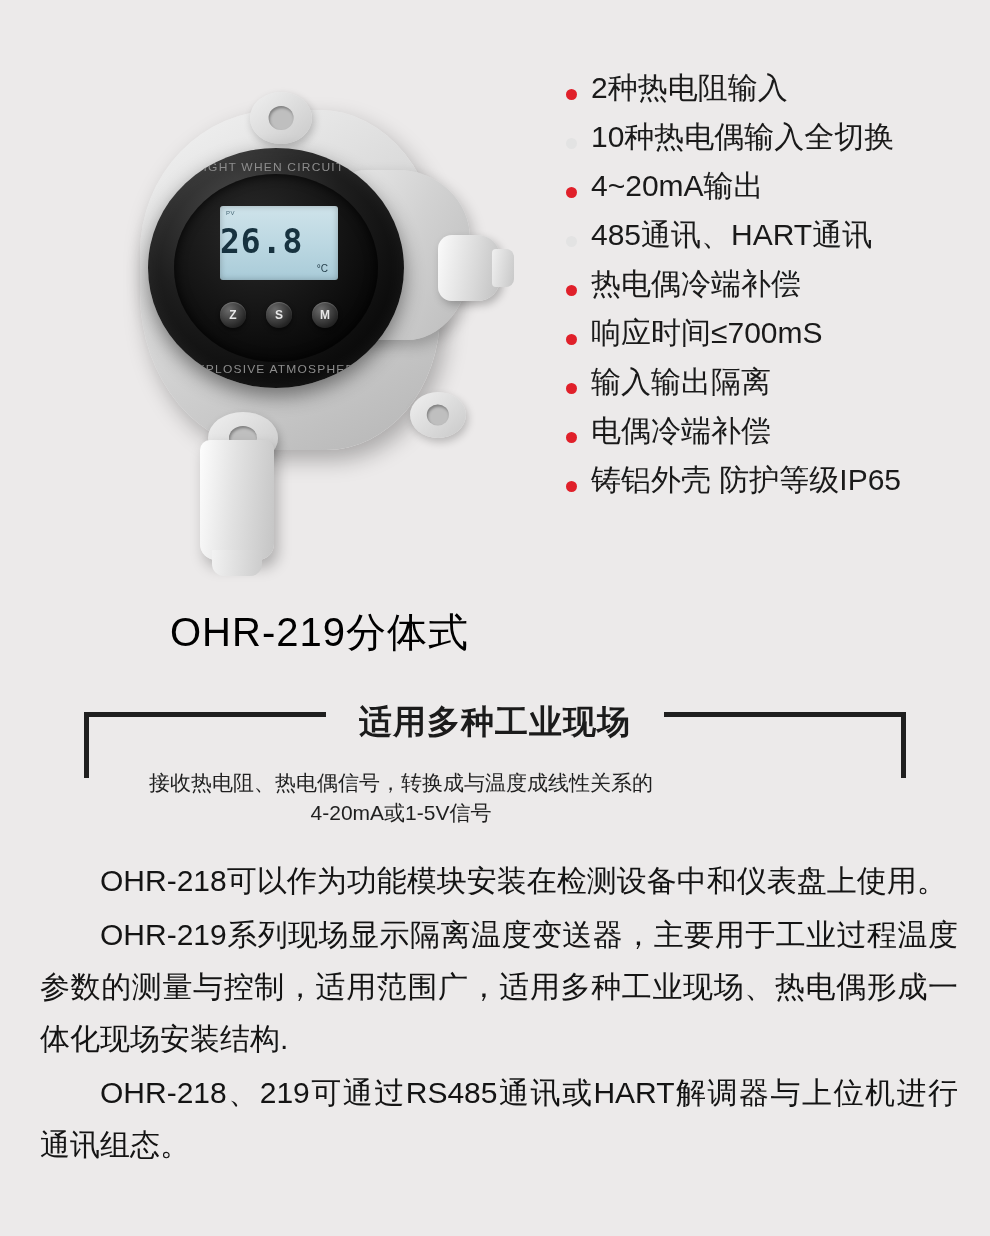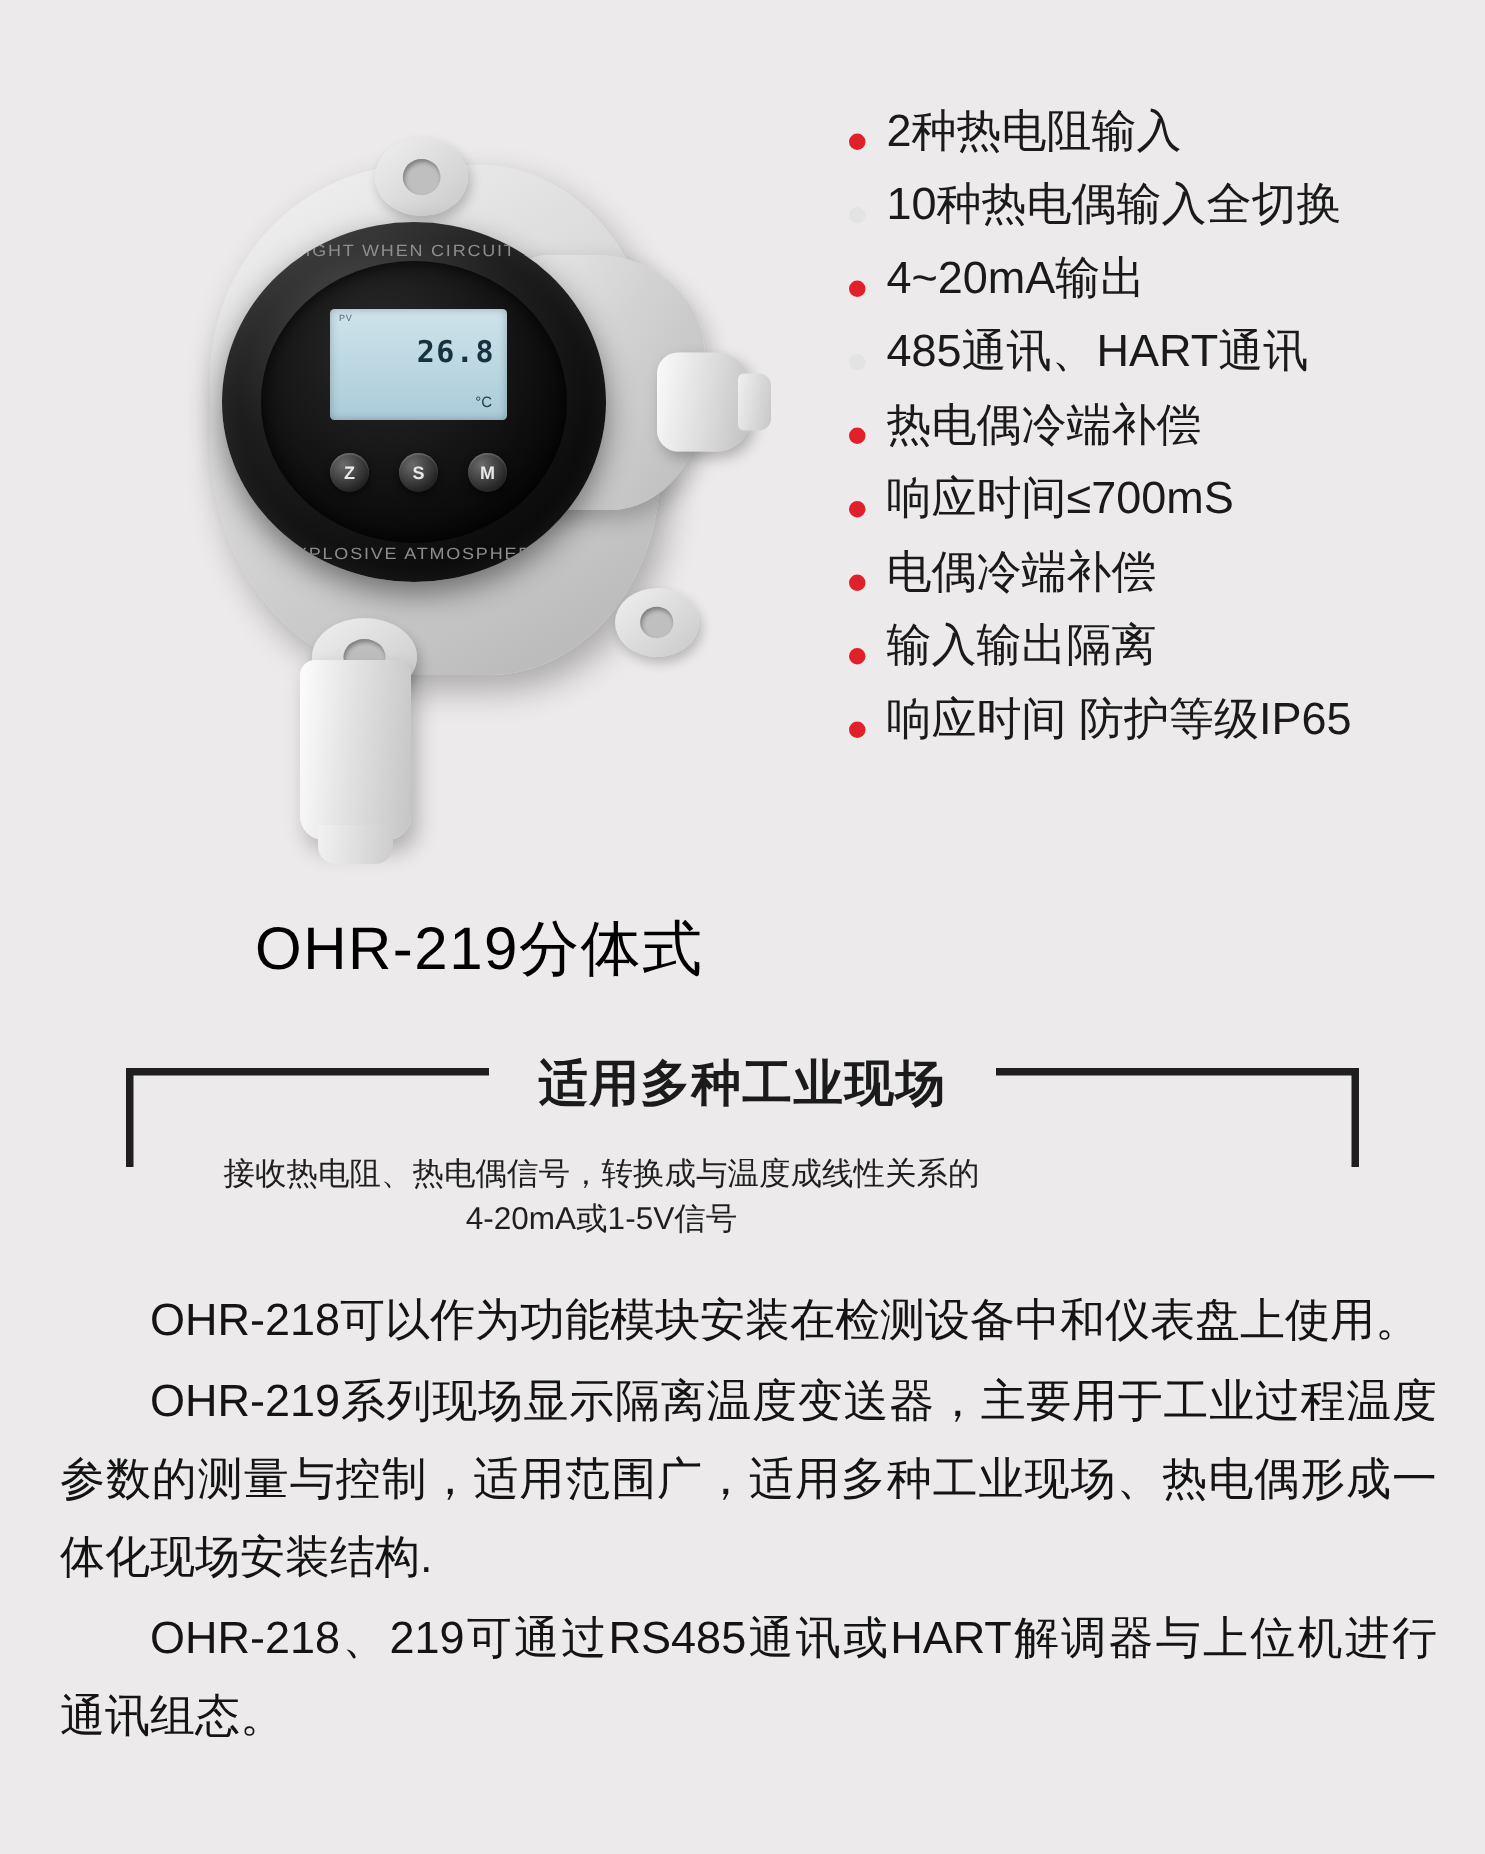--- a/index.html
+++ b/index.html
@@ -171,23 +171,23 @@
     font-size: 6px;
     color: #4a6a78;
     line-height: 7px;
     letter-spacing: 0.5px;
   }
   .lcd-value {
     position: absolute;
     left: 0;
     right: 8px;
     top: 16px;
-    text-align: right;
+    text-align: left;
     font-family: "DejaVu Sans Mono", monospace;
-    font-size: 20px;
+    font-size: 33px;
     font-weight: bold;
     color: #17323f;
     letter-spacing: 1px;
   }
   .lcd-unit {
     position: absolute;
     right: 10px;
     bottom: 6px;
     font-size: 10px;
     color: #27414d;
@@ -385,29 +385,29 @@
     <div class="feature-item">
       <span class="bullet red"></span>
       <span class="feature-text">热电偶冷端补偿</span>
     </div>
     <div class="feature-item">
       <span class="bullet red"></span>
       <span class="feature-text">响应时间≤700mS</span>
     </div>
     <div class="feature-item">
       <span class="bullet red"></span>
+      <span class="feature-text">输入输出隔离</span>
+    </div>
+    <div class="feature-item">
+      <span class="bullet red"></span>
       <span class="feature-text">电偶冷端补偿</span>
     </div>
     <div class="feature-item">
       <span class="bullet red"></span>
-      <span class="feature-text">输入输出隔离</span>
-    </div>
-    <div class="feature-item">
-      <span class="bullet red"></span>
-      <span class="feature-text">响应时间 防护等级IP65</span>
+      <span class="feature-text">铸铝外壳 防护等级IP65</span>
     </div>
   </div>
 </div>
 
 <div class="banner">
   <div class="bracket">
     <div class="line-left"></div>
     <div class="line-right"></div>
     <div class="arm-left"></div>
     <div class="arm-right"></div>

